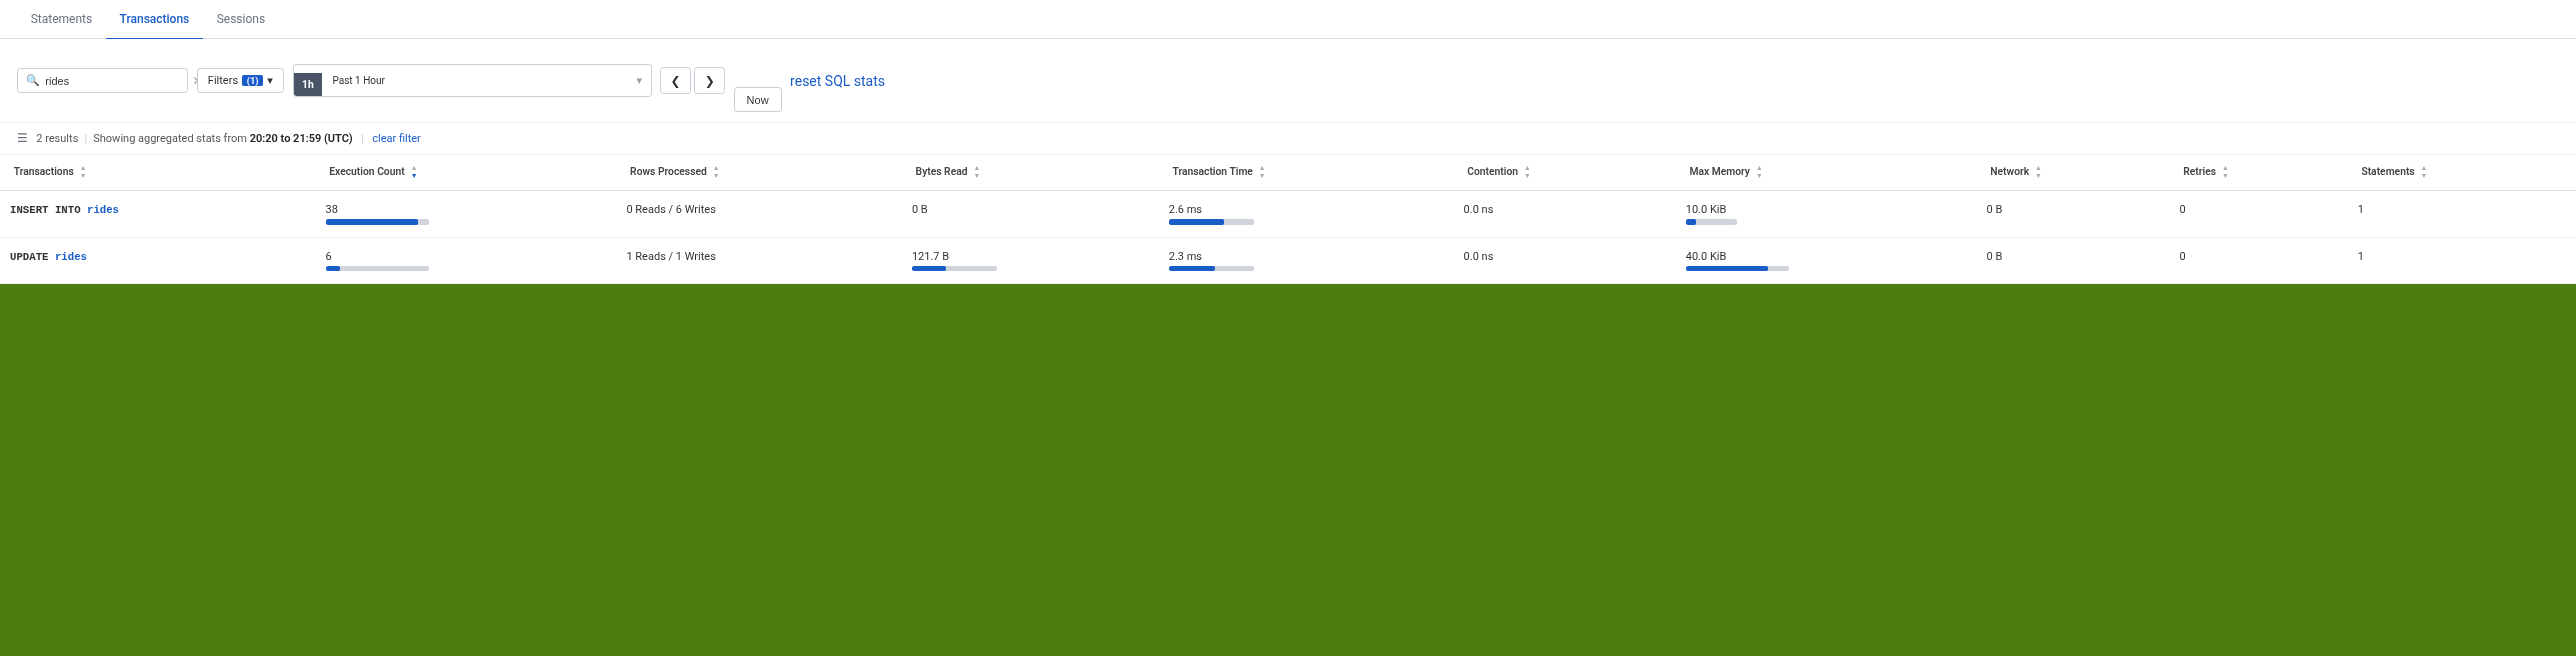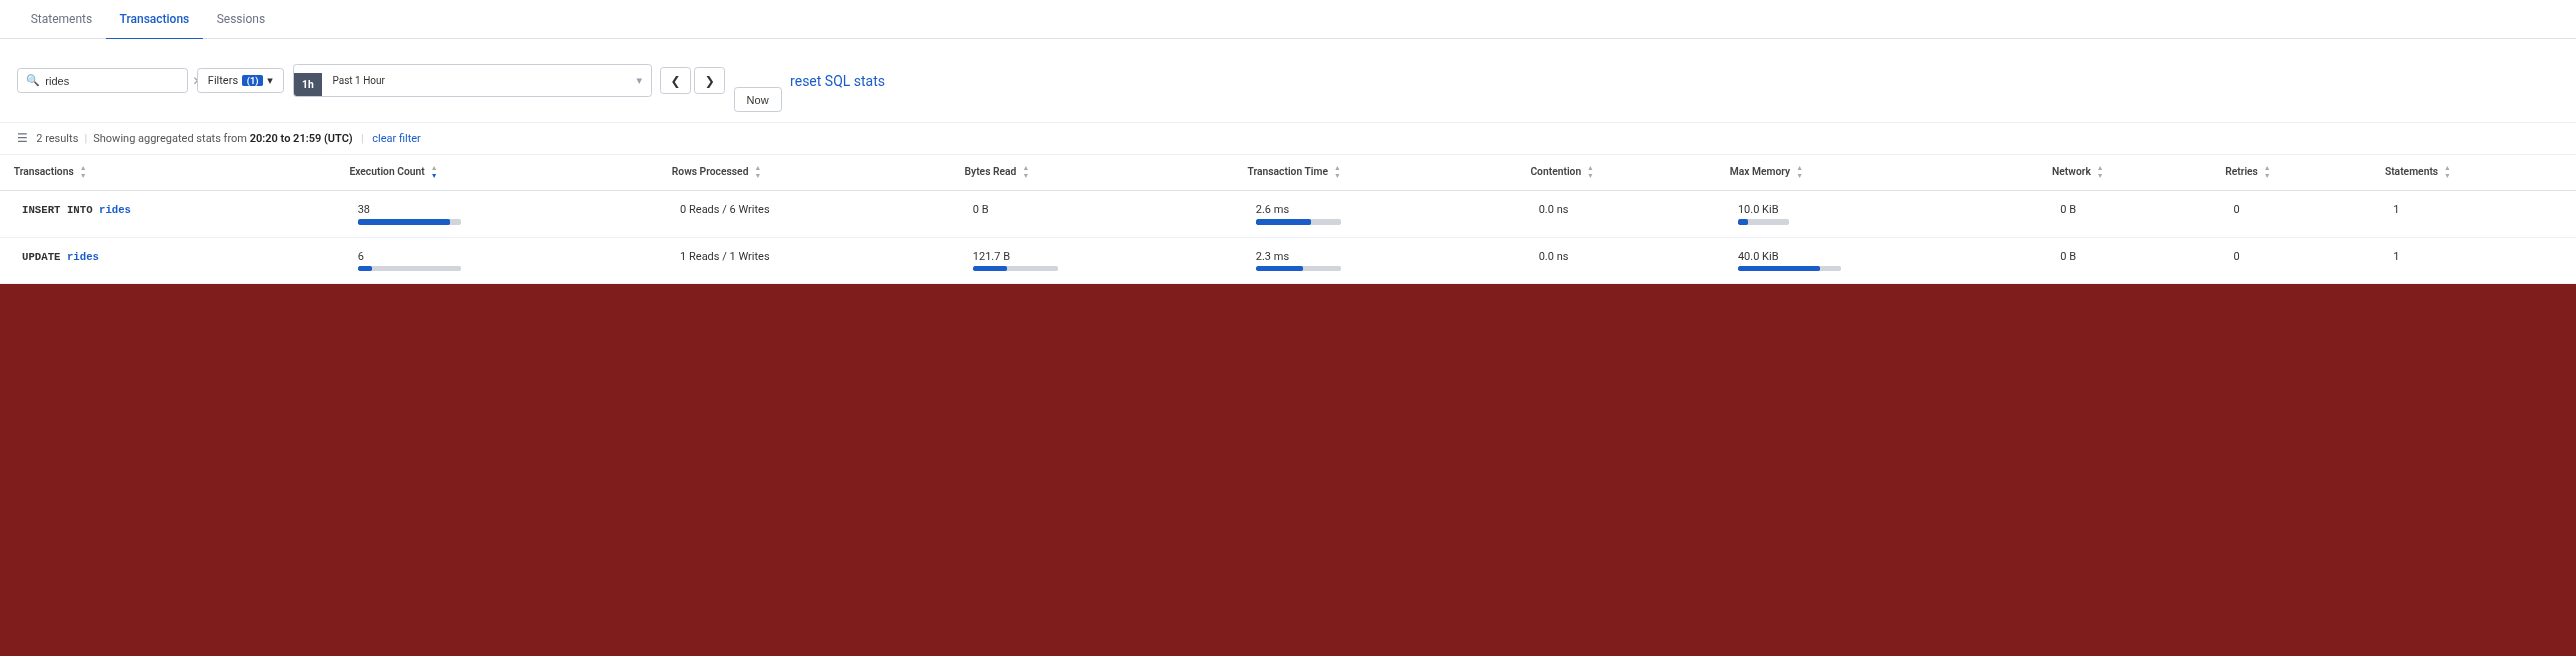--- a/index.html
+++ b/index.html
@@ -3,21 +3,21 @@
   <meta charset="utf-8">
   <style>
     * { box-sizing: border-box; margin: 0; padding: 0; }
     body {
       font-family: -apple-system, BlinkMacSystemFont, 'Segoe UI', Roboto, sans-serif;
       background: #f5f6f8;
       font-size: 11px;
       color: #333;
     }
     .container {
-      background: #7f1d1d;
+      background: #4d7c0f;
       min-height: 656px;
     }
     
     .tabs {
       display: flex;
       border-bottom: 0.9px solid #dde1e7;
       padding: 0 17px;
       background: #fff;
     }
     .tab {
@@ -218,21 +218,21 @@
       line-height: 1;
       color: #aaa;
     }
     thead th .sort-icons span.active {
       color: #1a5dc8;
     }
     tbody tr {
       border-bottom: 0.9px solid #eef0f3;
     }
     tbody td {
-      padding: 12px 22px;
+      padding: 12px 10px;
       font-size: 11px;
       color: #333;
       vertical-align: top;
     }
     .transaction-name {
       font-family: 'Courier New', monospace;
       font-size: 10.7px;
       font-weight: 600;
     }
     .keyword {

